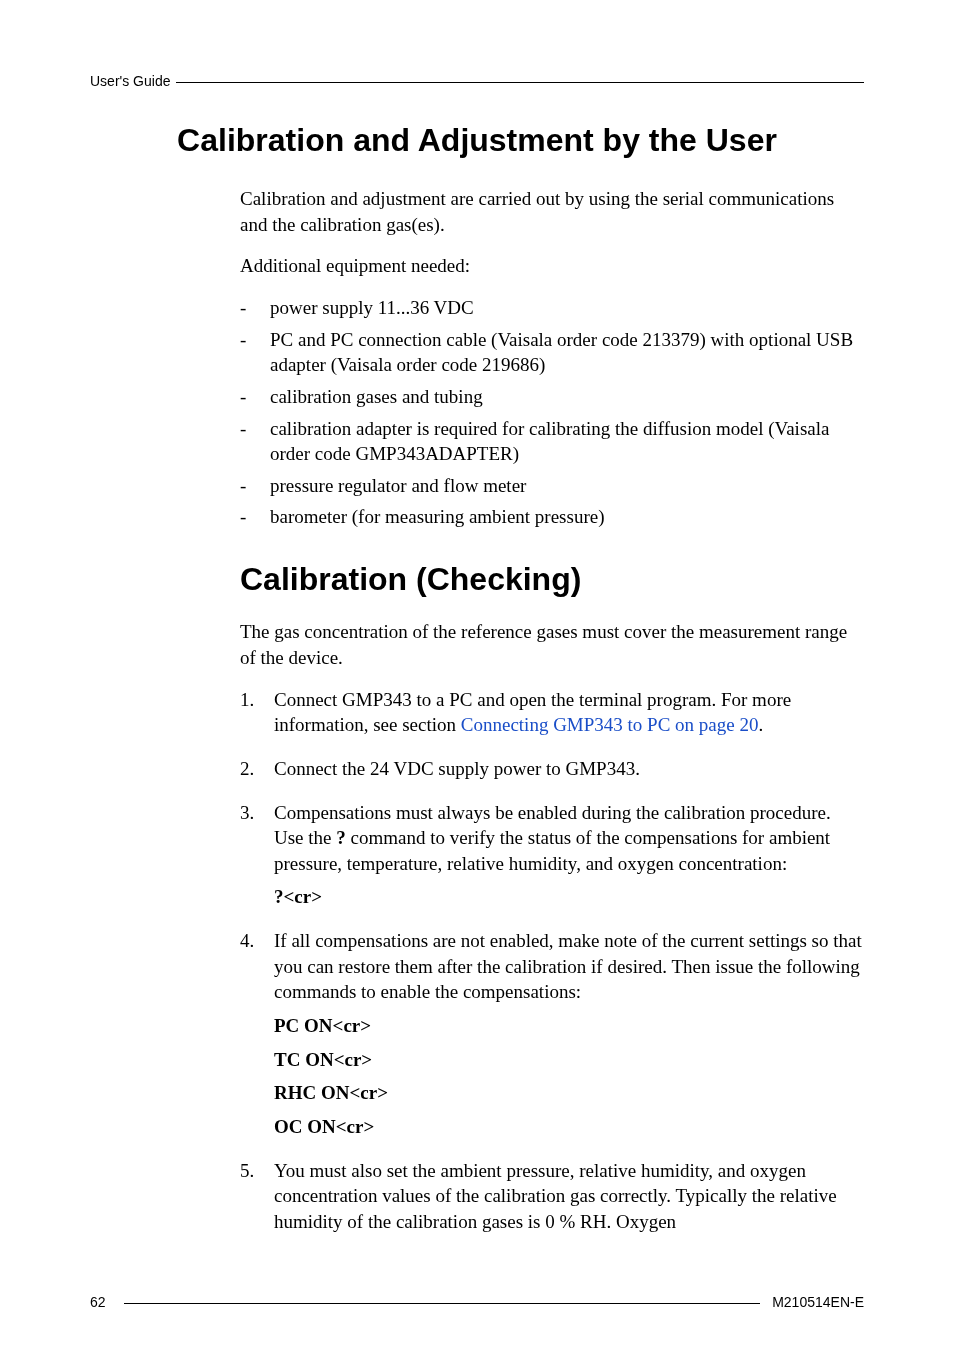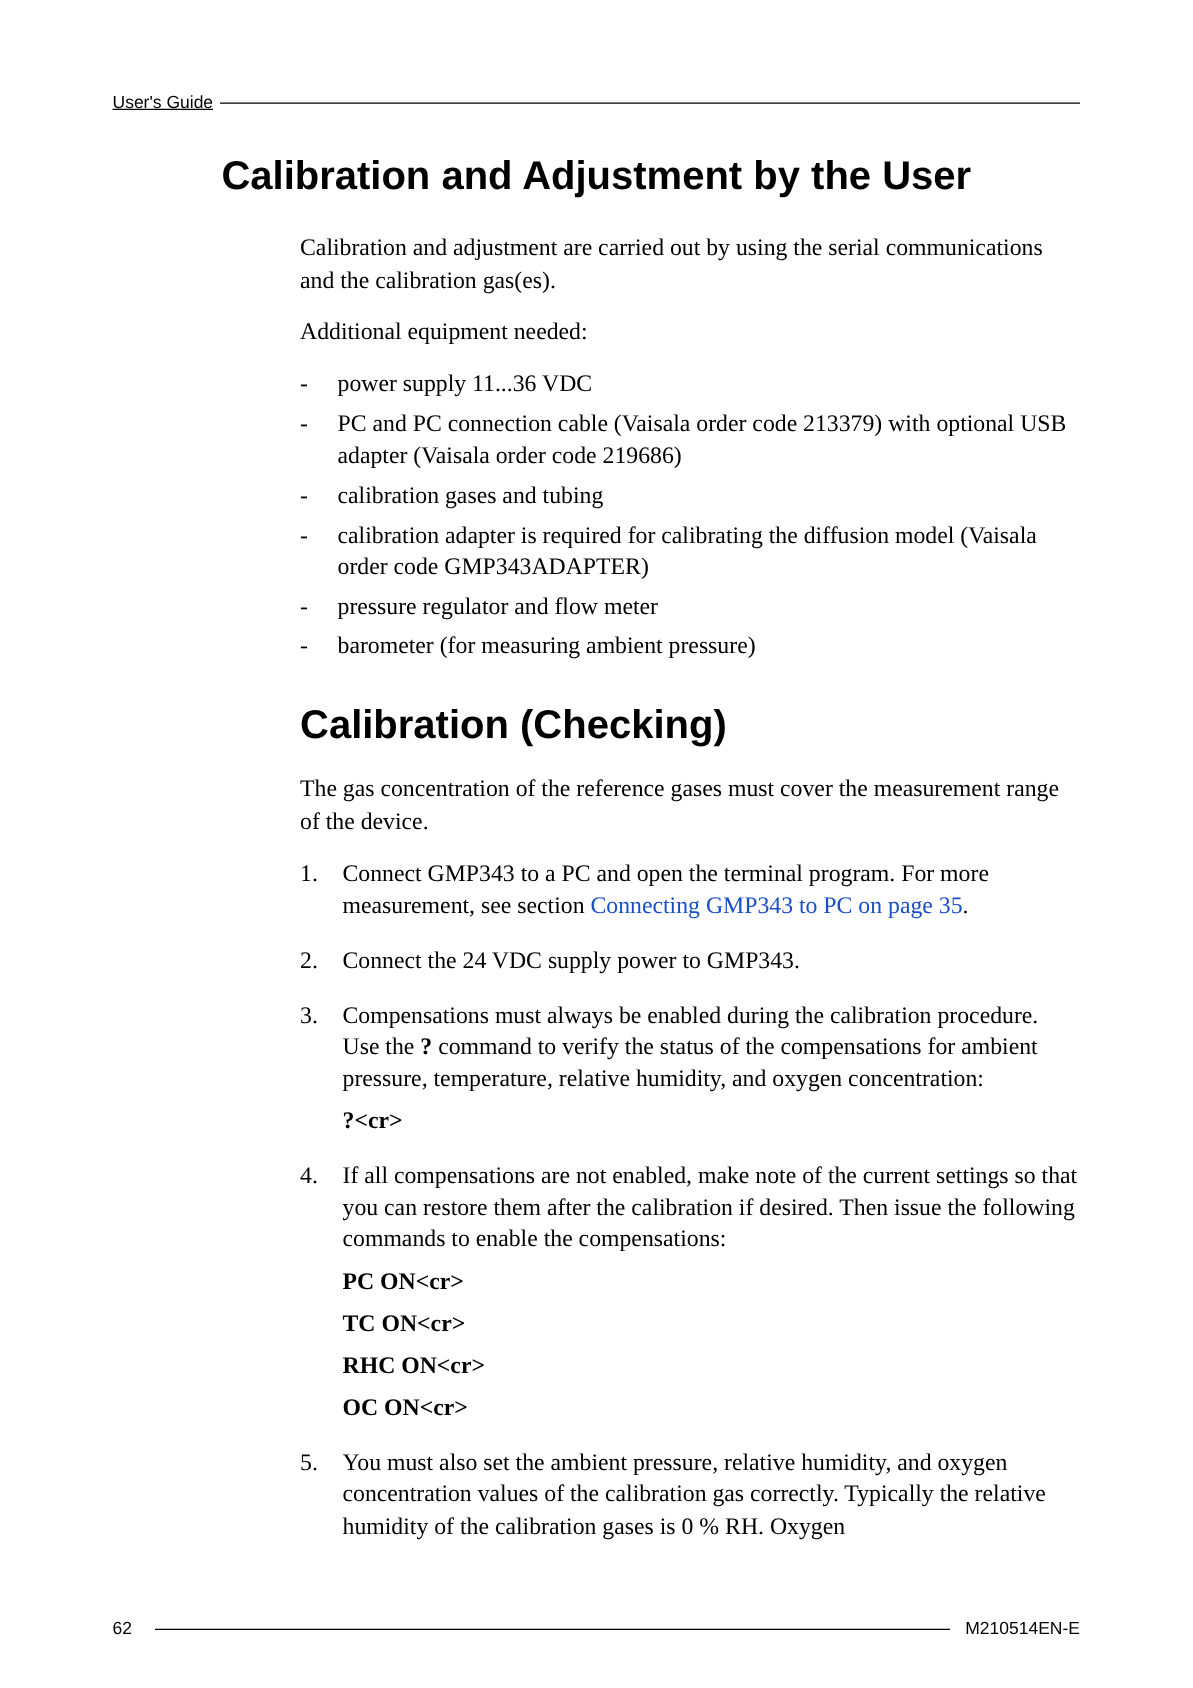--- a/index.html
+++ b/index.html
@@ -18,21 +18,21 @@
       position: relative;
     }
     .running-head {
       font-family: Arial, Helvetica, sans-serif;
       font-size: 14px;
       color: #000;
       display: flex;
       align-items: baseline;
       margin-bottom: 28px;
     }
-    .running-head-title { white-space: nowrap; text-decoration: underline; }
+    .running-head-title { white-space: nowrap; }
     .rule-fill {
       flex: 1;
       border-bottom: 1px solid #000;
       margin-left: 6px;
       position: relative;
       top: -3px;
     }
     h1 {
       font-family: Arial, Helvetica, sans-serif;
       font-weight: bold;
@@ -139,21 +139,21 @@
   </div>
 
 
   <div class="bodyblock">
     <ol class="steps">
 
       <li>
         <span class="num">1.</span>
         <div class="licontent">
           <p>
-            <span>Connect GMP343 to a PC and open the terminal program. For more measurement, see section </span><span class="link">Connecting GMP343 to PC on page 35</span><span>.</span>
+            <span>Connect GMP343 to a PC and open the terminal program. For more information, see section </span><span class="link">Connecting GMP343 to PC on page 20</span><span>.</span>
           </p>
         </div>
       </li>
 
       <li>
         <span class="num">2.</span>
         <div class="licontent">
           <p>Connect the 24 VDC supply power to GMP343.</p>
         </div>
       </li>

